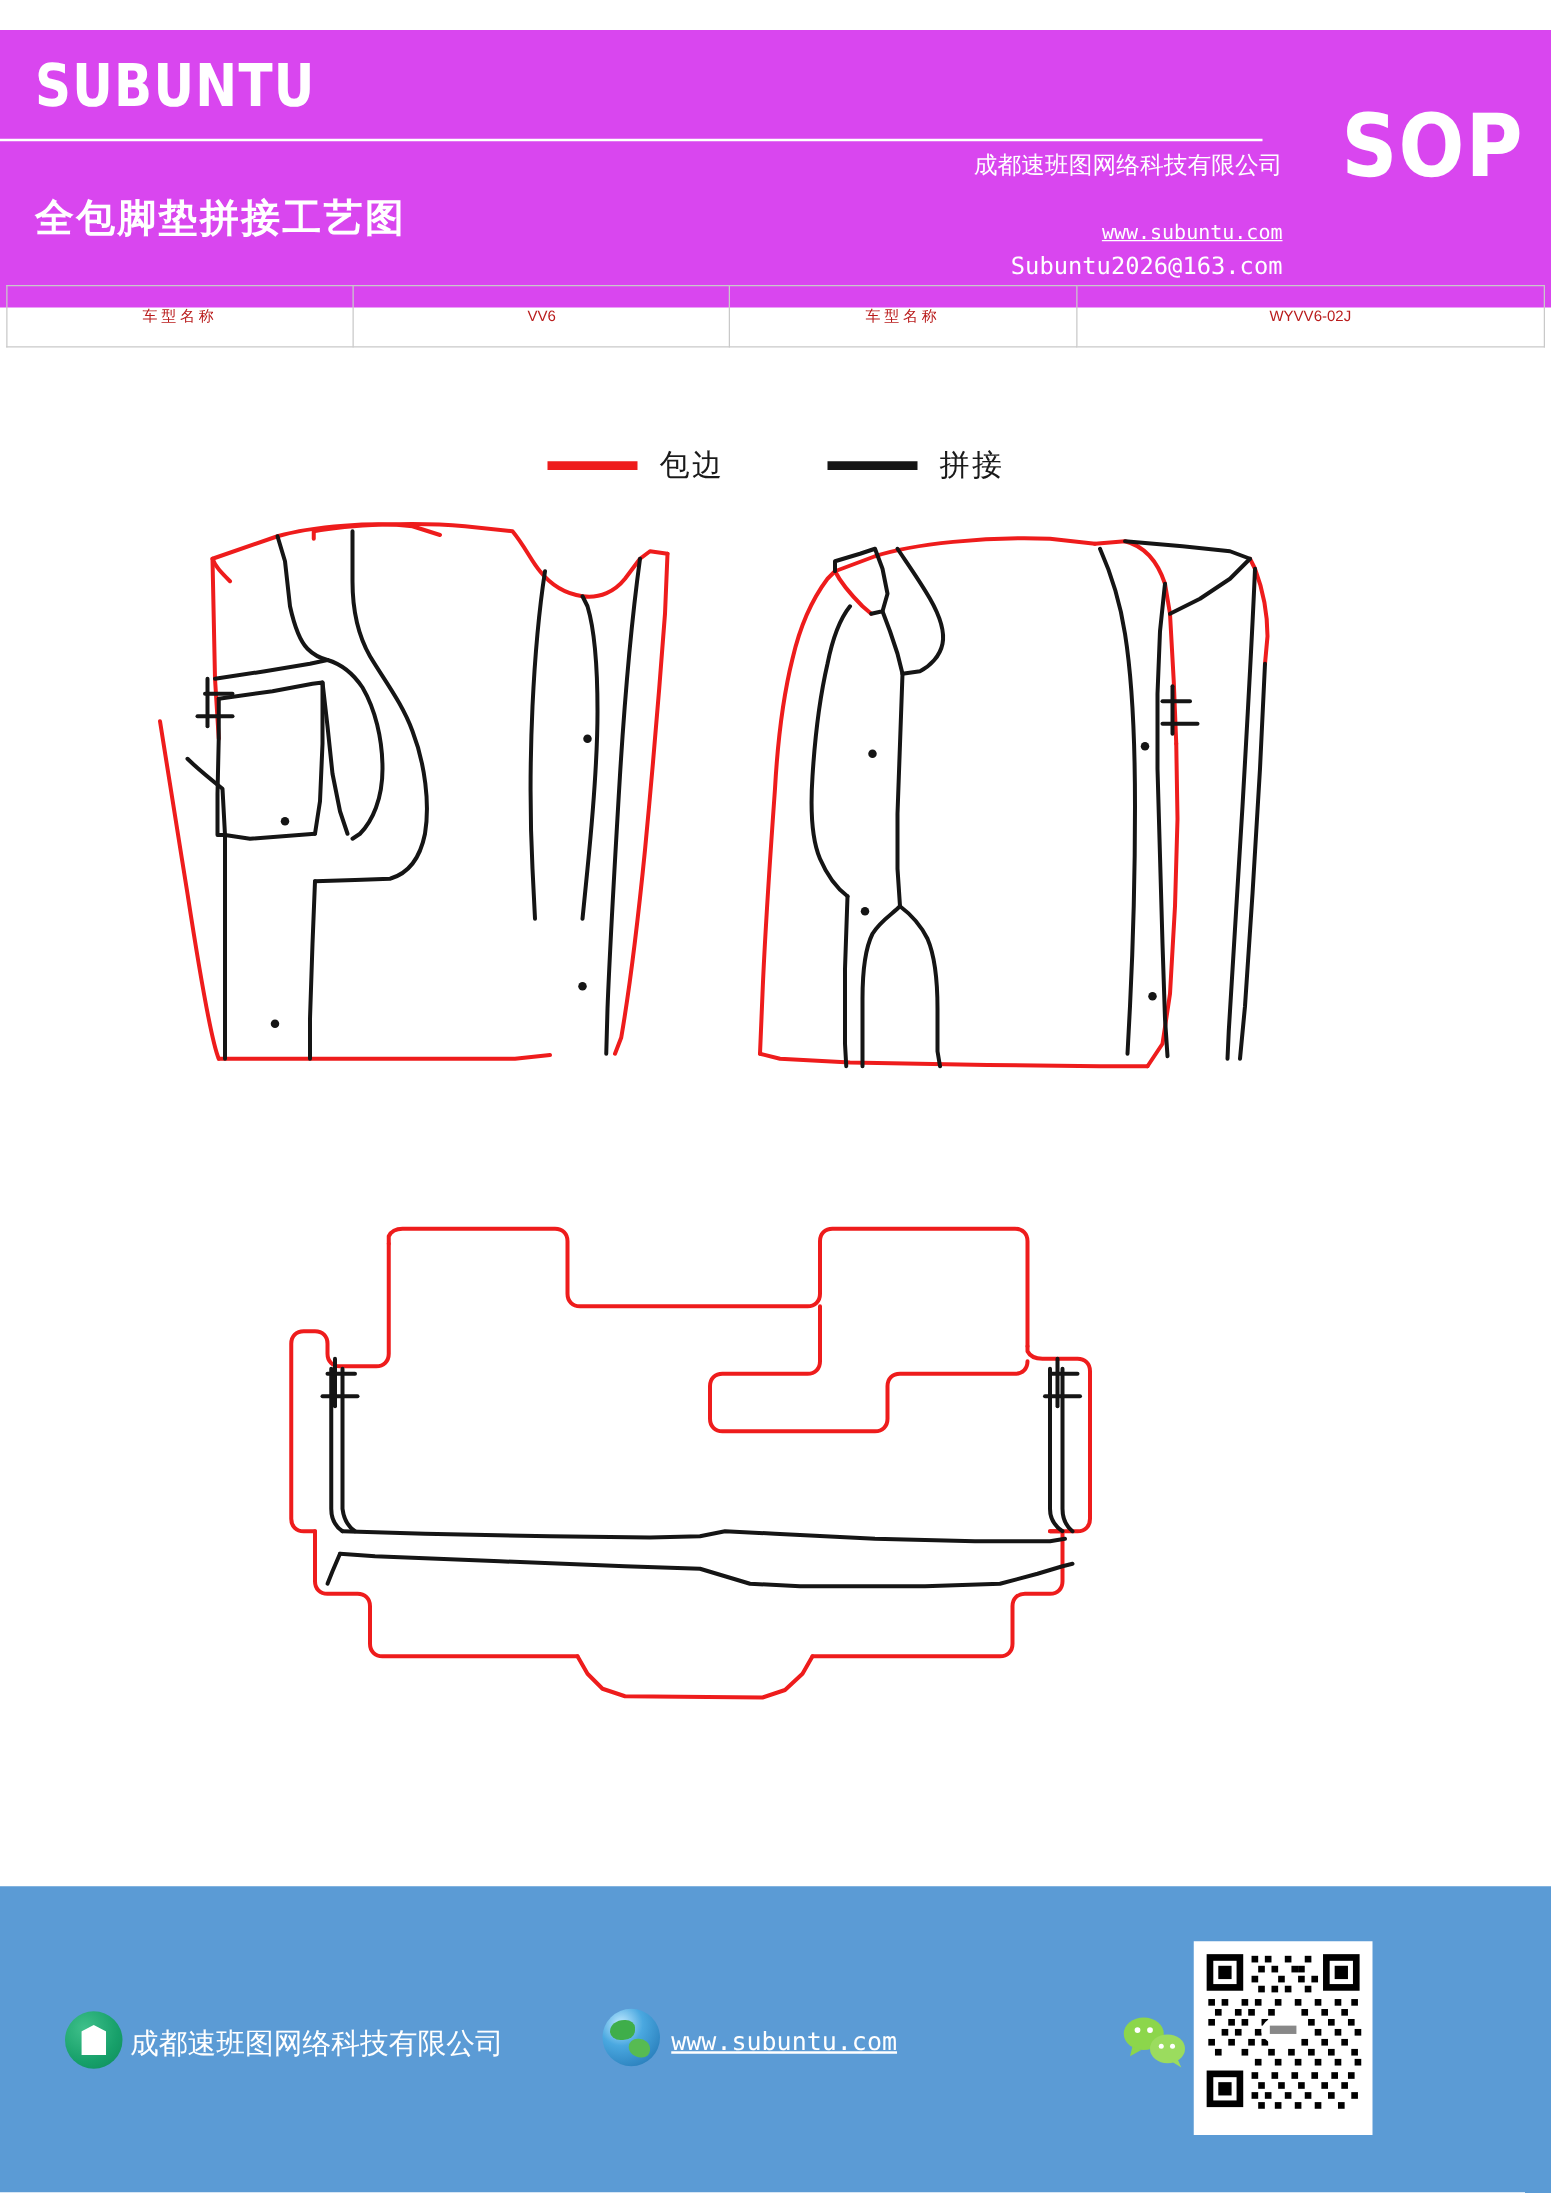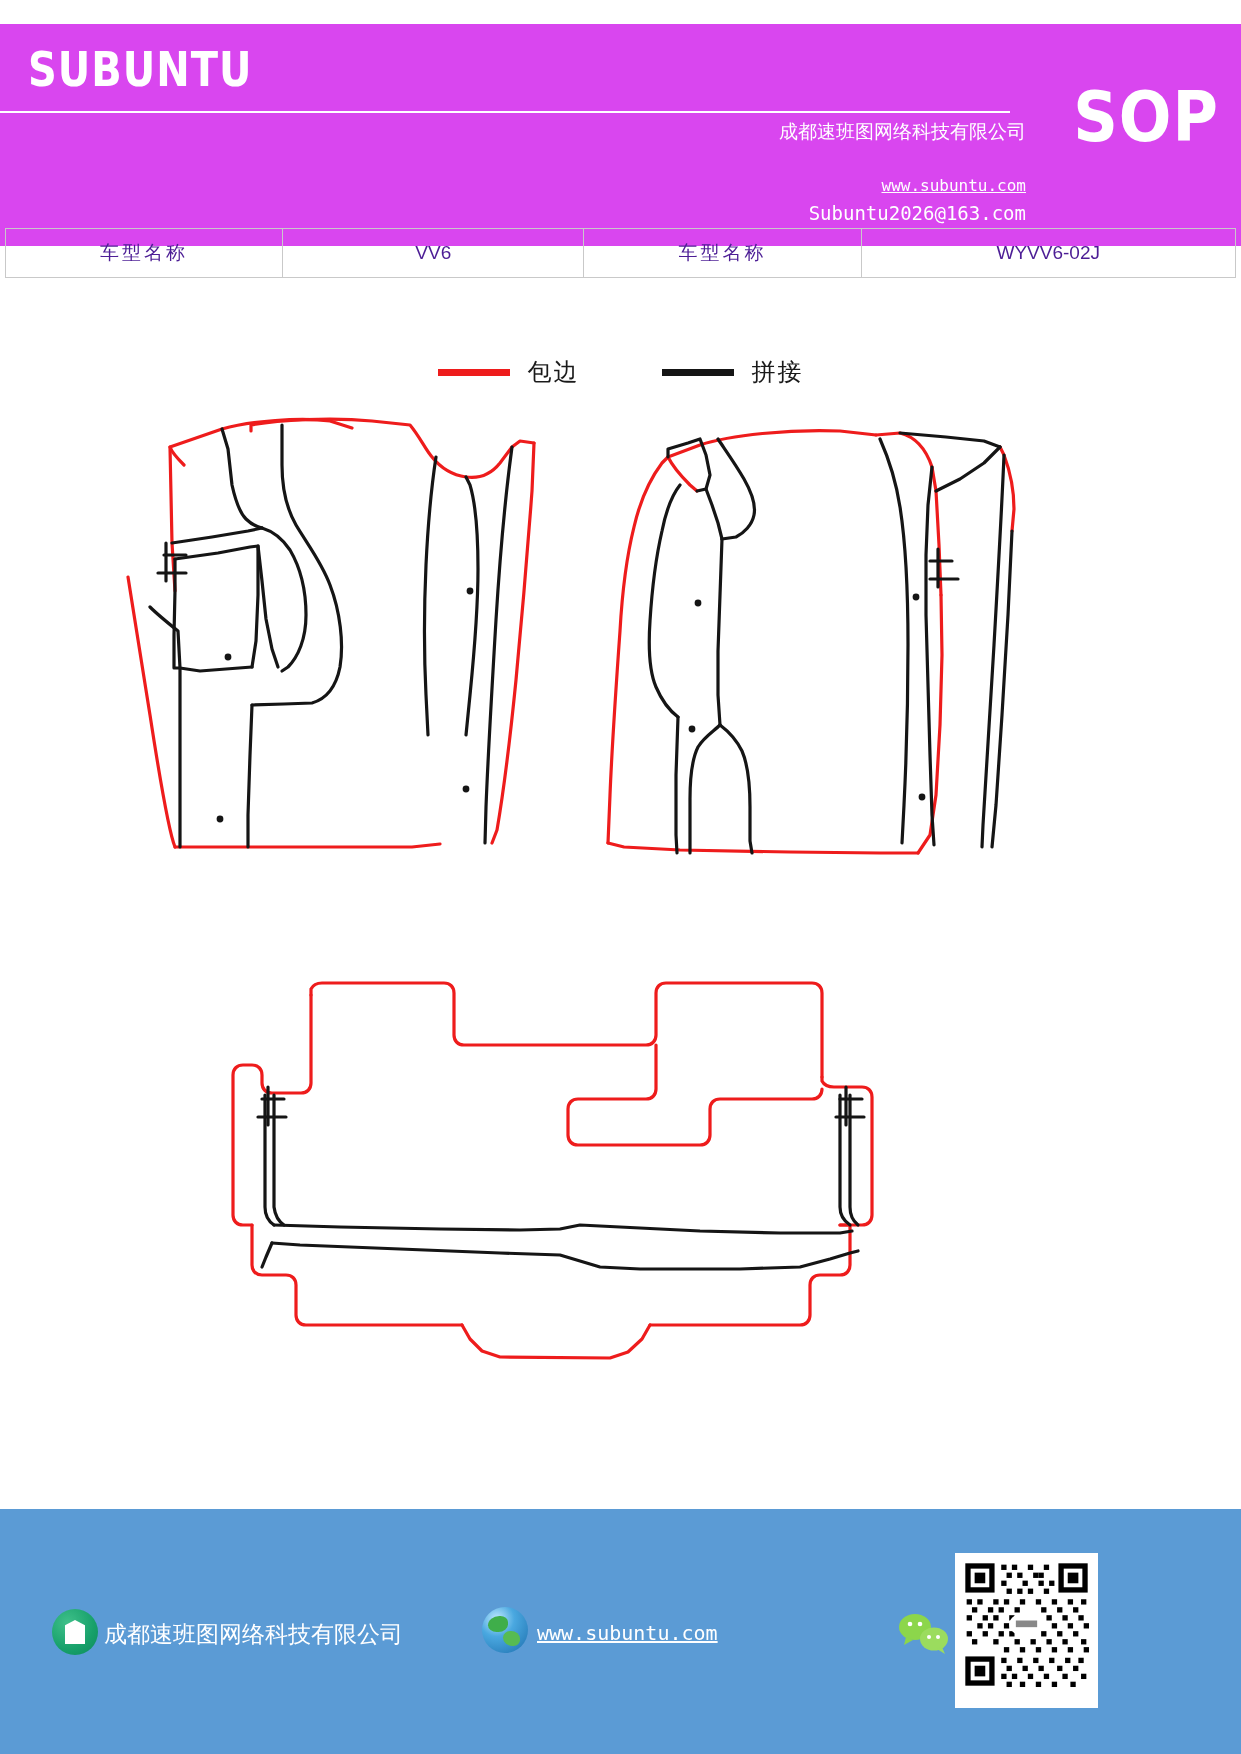--- a/index.html
+++ b/index.html
@@ -94,22 +94,22 @@
     left: 5px; top: 228px;
     width: 1231px;
     border-collapse: collapse;
     table-layout: fixed;
   }
   .info-table td {
     border: 1px solid #c9c9c9;
     height: 46px;
     text-align: center;
     vertical-align: middle;
-    font-size: 19px;
-    color: #4c1d95;
+    font-size: 12px;
+    color: #b91c1c;
   }
   .info-table td.label {
     font-family: "DejaVu Serif", serif;
     letter-spacing: 3px;
   }
   .info-table td.value {
     font-family: "Liberation Sans", sans-serif;
     font-weight: 500;
     text-align: center;
   }
@@ -259,20 +259,21 @@
     box-sizing: border-box;
   }
   .ft-qr svg { display: block; }
 </style>
 </head>
 <body>
 
 <div class="header">
   <div class="brand-logo">SUBUNTU</div>
   <div class="header-rule"></div>
+  <div class="doc-title">全包脚垫拼接工艺图</div>
   <div class="sop-badge">SOP</div>
   <div class="hdr-company">成都速班图网络科技有限公司</div>
   <div class="hdr-website">www.subuntu.com</div>
   <div class="hdr-email">Subuntu2026@163.com</div>
 </div>
 
 <table class="info-table">
   <tbody>
       <tr>
     <td class="label col-a">车型名称</td>

